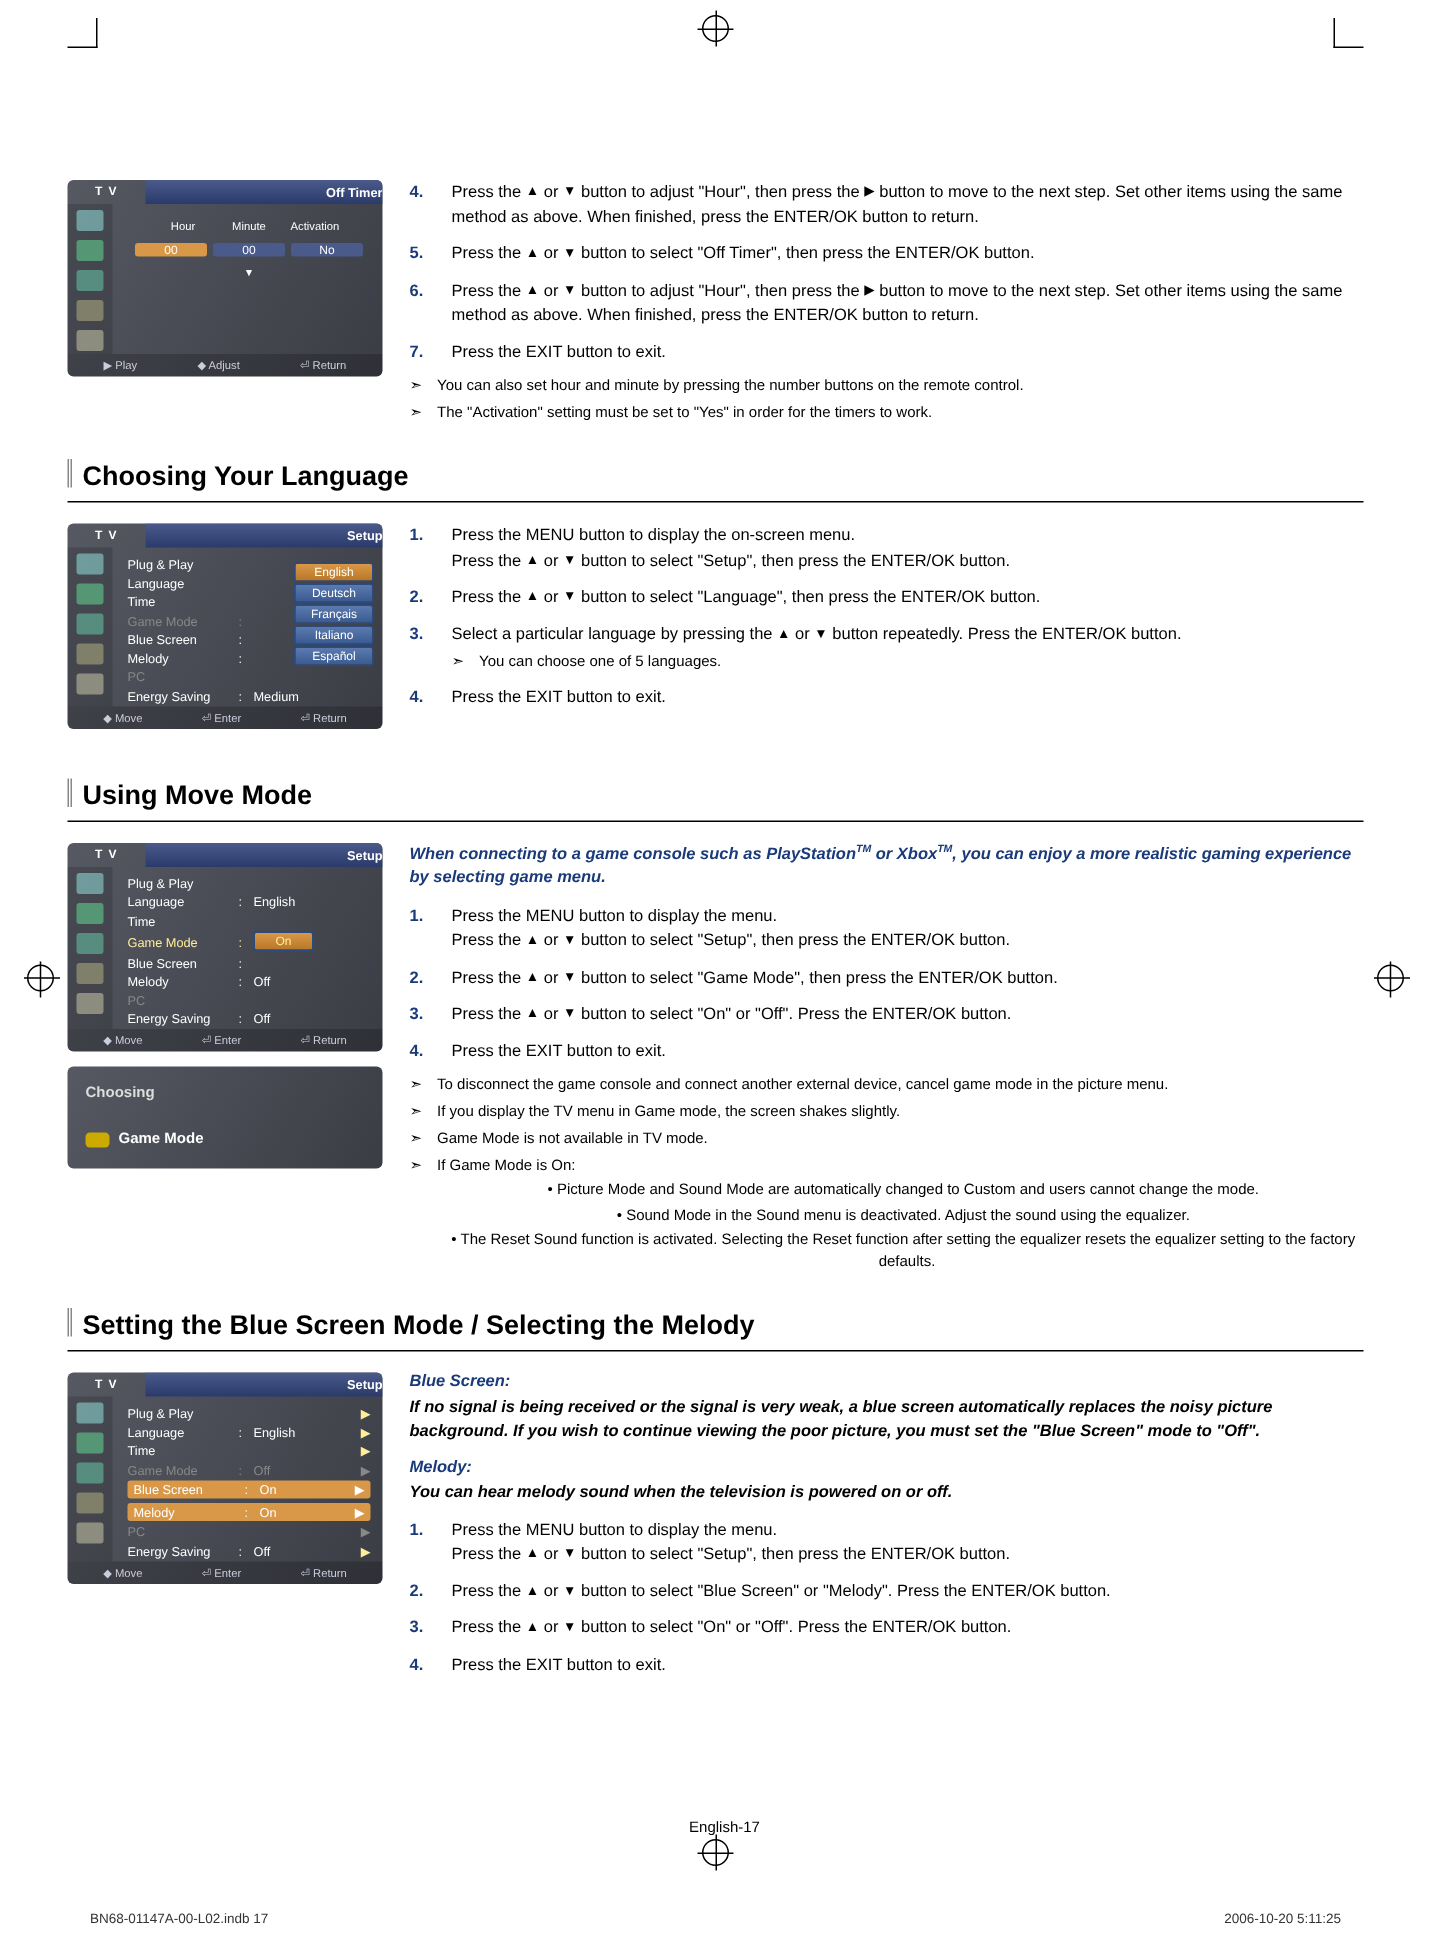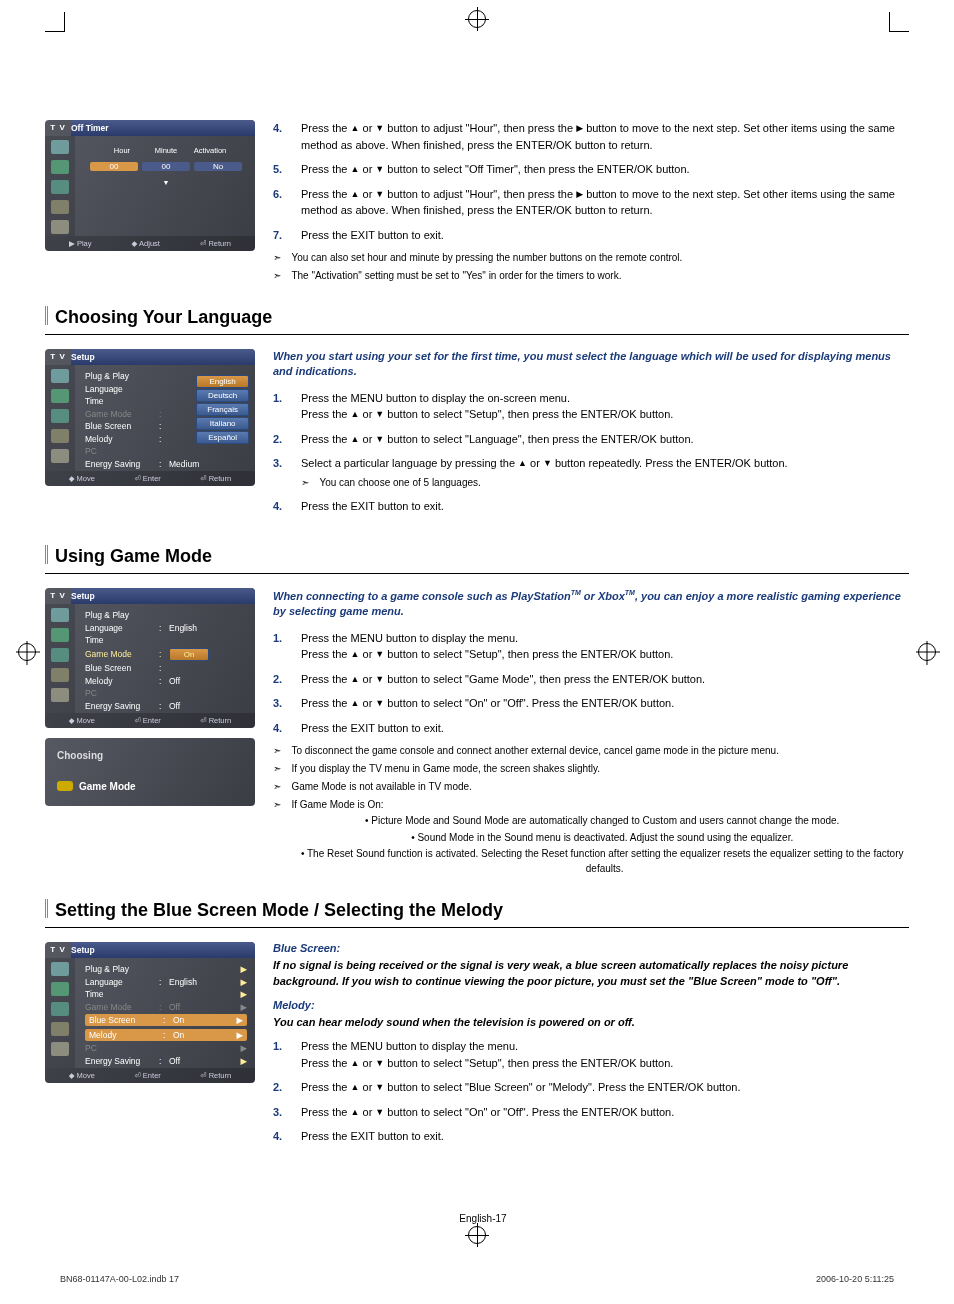--- a/index.html
+++ b/index.html
@@ -21,22 +21,22 @@
   .side-reg.left{left:18px;} .side-reg.right{right:18px;}
 
   .content { padding-top: 100px; }
   .row { display: flex; gap: 18px; margin-bottom: 20px; }
   .left-col { width: 210px; flex-shrink: 0; }
   .right-col { flex: 1; }
 
   
   .osd { background: linear-gradient(120deg,#565862 0%,#3b3d45 100%); border-radius: 4px; color:#fff; font-size:8.5px; overflow:hidden; margin-bottom:10px;}
   .osd-head { display:flex; }
-  .osd-head .tv { width:26px; text-align:center; padding:3px 0; font-weight:bold; letter-spacing:1px; font-size:8px;}
-  .osd-head .title { flex:1; text-align:left; background: linear-gradient(#4a5a8a,#2a3a6a); padding:3px 0; font-weight:bold; border-top-right-radius:3px;}
+  .osd-head .tv { width:52px; text-align:center; padding:3px 0; font-weight:bold; letter-spacing:1px; font-size:8px;}
+  .osd-head .title { flex:1; text-align:right; background: linear-gradient(#4a5a8a,#2a3a6a); padding:3px 0; font-weight:bold; border-top-right-radius:3px;}
   .osd-body { display:flex; min-height: 100px;}
   .osd-icons { width:30px; background: rgba(0,0,0,.15); display:flex; flex-direction:column; align-items:center; padding-top:4px; gap:6px;}
   .osd-icon { width:18px; height:14px; background:#6a8; border-radius:2px; opacity:.85;}
   .osd-icon.i1{background:#7aa;} .osd-icon.i2{background:#58a67a;} .osd-icon.i3{background:#5a9a88;} .osd-icon.i4{background:#8a8a70;} .osd-icon.i5{background:#9a9a88;}
   .osd-main { flex:1; padding:6px 8px 2px 10px; display:flex; flex-direction:column; gap:2.5px;}
   .osd-line { display:flex; align-items:center; gap:4px;}
   .osd-line .lbl { width: 70px; }
   .osd-line .sep { width: 6px; }
   .osd-line .val { flex:1; }
   .osd-line.dim { color:#888;}
@@ -212,21 +212,20 @@
             </div>
           </div>
           <div class="osd-foot">
               <span>◆ Move</span>
               <span>⏎ Enter</span>
               <span>⏎ Return</span>
             </div>
         </div>
       </div>
       <div class="right-col">
-        <div class="intro">When you start using your set for the first time, you must select the language which will be used for displaying menus and indications.</div>
         <ol class="steps">
           <li>
               <span class="num">1.</span>
               <span><span>Press the </span><b>MENU</b><span> button to display the on-screen menu.</span><br><span>Press the </span><span class="tri">▲</span><span> or </span><span class="tri">▼</span><span> button to select "Setup", then press the </span><b>ENTER/OK</b><span> button.</span></span>
             </li>
           <li>
               <span class="num">2.</span>
               <span><span>Press the </span><span class="tri">▲</span><span> or </span><span class="tri">▼</span><span> button to select "Language", then press the </span><b>ENTER/OK</b><span> button.</span></span>
             </li>
           <li>
@@ -237,21 +236,21 @@
                 </div></span>
             </li>
           <li>
               <span class="num">4.</span>
               <span><span>Press the </span><b>EXIT</b><span> button to exit.</span></span>
             </li>
         </ol>
       </div>
     </div>
 
-    <div class="sect-head">Using Game Mode</div>
+    <div class="sect-head">Using Move Mode</div>
     <div class="row">
       <div class="left-col">
         <div class="osd">
           <div class="osd-head">
               <div class="tv">T V</div>
               <div class="title">Setup</div>
             </div>
           <div class="osd-body">
             <div class="osd-icons">
                 <div class="osd-icon i1"></div>

